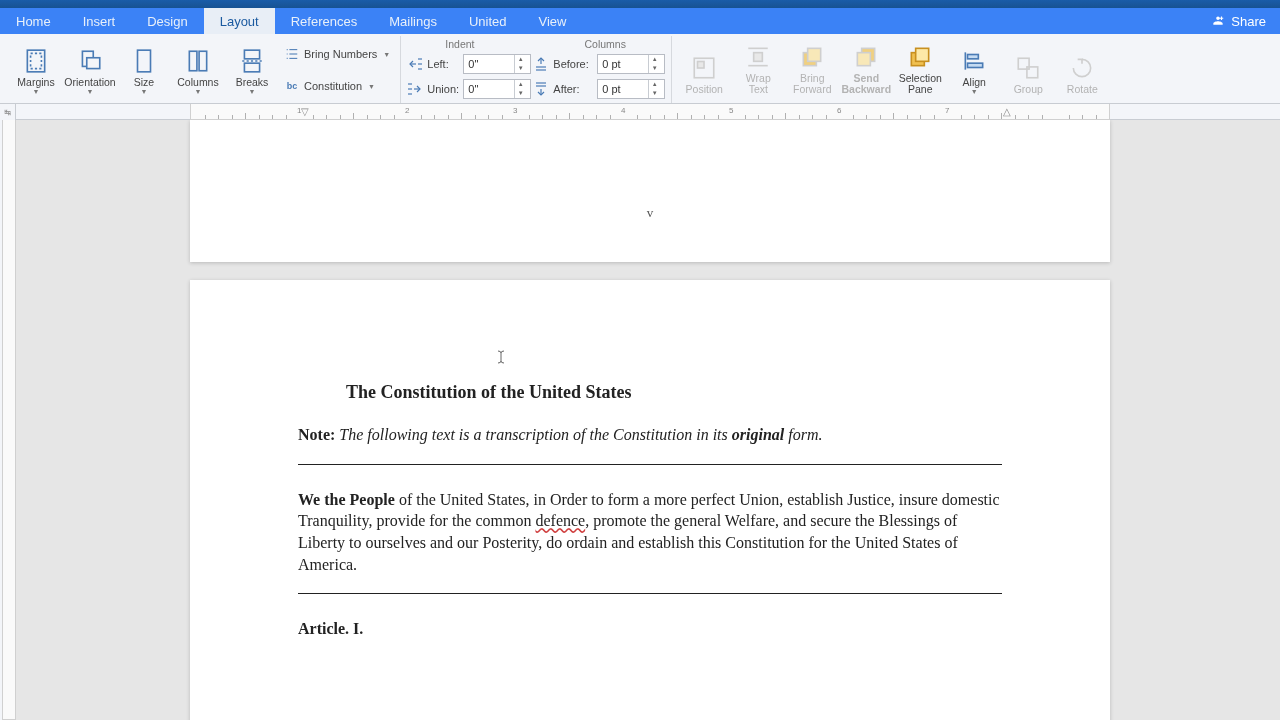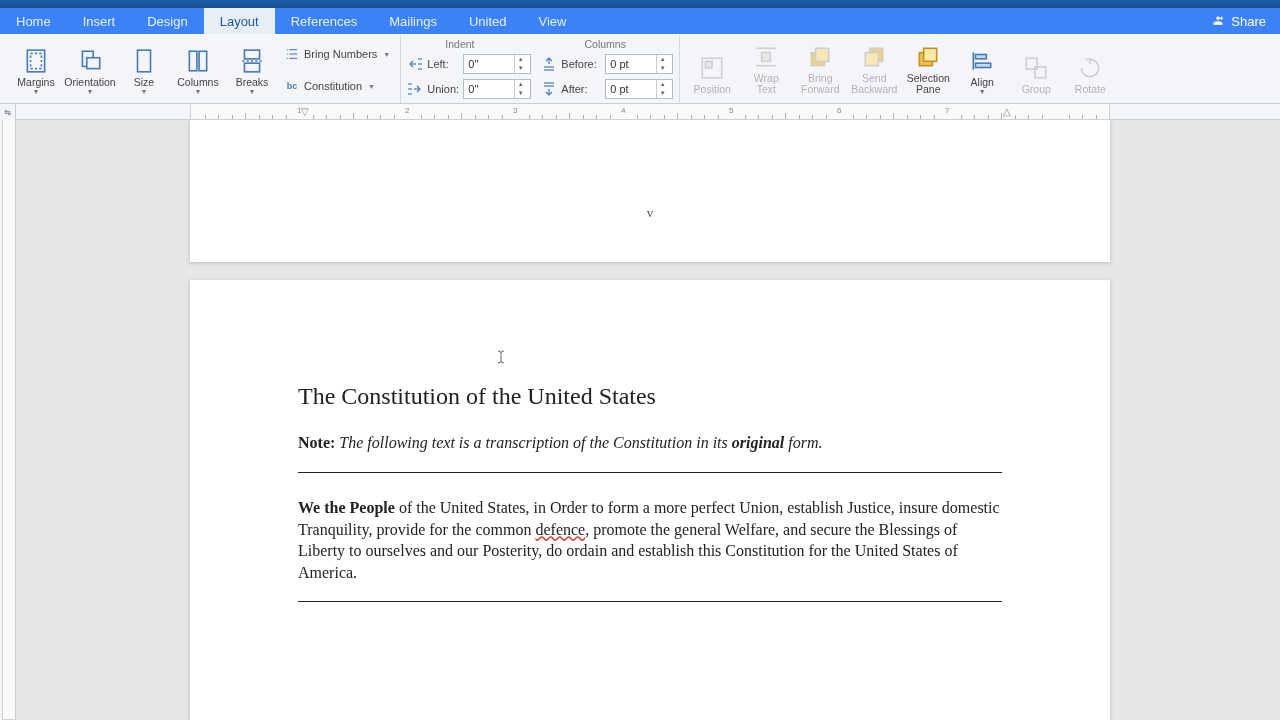--- a/index.html
+++ b/index.html
@@ -147,21 +147,21 @@
   }
   .spinner .arrows span {
     flex: 1;
     display: flex;
     align-items: center;
     justify-content: center;
     font-size: 6px;
     color: #666;
     cursor: pointer;
   }
-  .is-block { display: flex; gap: 10px; }
+  .is-block { display: flex; gap: 2px; }
   .is-col { display: flex; flex-direction: column; gap: 2px; }
 
   
   .ruler-area {
     height: 16px;
     background: #f3f5f9;
     border-bottom: 1px solid #c8ccd2;
     position: relative;
   }
   .v-ruler-corner {
@@ -270,23 +270,24 @@
   .cursor-mark {
     position:absolute;
     left: 306px;
     top: 70px;
     width: 10px;
     height: 14px;
     color:#888;
   }
   .cursor-mark svg{width:10px;height:14px;stroke:#666;fill:none;}
   .content h1 {
-    font-size: 24px;
-    font-weight: normal;
+    font-size: 18px;
+    font-weight: bold;
     margin-bottom: 20px;
+    margin-left: 48px;
   }
   .content .note {
     margin-bottom: 18px;
   }
   .content .note .lbl { font-weight: bold; font-style: normal; }
   .content .note .txt { font-style: italic; }
   .content .note .orig { font-style: italic; font-weight: bold; }
   .content hr {
     border: none;
     border-top: 1px solid #222;
@@ -529,21 +530,21 @@
         <span style="white-space:pre-line;">Bring
 Forward</span>
       </div>
       <div class="bigbtn disabled">
         <span class="ico">
           <svg viewBox="0 0 24 24" fill="none" stroke="#cfcfcf" stroke-width="1.5">
               <rect x="8" y="4" width="12" height="12" fill="#f0d080"></rect>
               <rect x="4" y="8" width="12" height="12" fill="#f8e8b8"></rect>
             </svg>
         </span>
-        <span style="white-space:pre-line;">Send
+        <span style="white-space:pre-line;font-weight:bold;">Send
 Backward</span>
       </div>
       <div class="bigbtn">
         <span class="ico">
           <svg viewBox="0 0 24 24" fill="none" stroke="#555" stroke-width="1.5">
               <rect x="4" y="8" width="12" height="12" fill="#f0c050" stroke="#c89020"></rect>
               <rect x="8" y="4" width="12" height="12" fill="#fde9a8" stroke="#c89020"></rect>
             </svg>
         </span>
         <span style="white-space:pre-line;">Selection
@@ -675,16 +676,17 @@
       <div class="content">
         <h1>The Constitution of the United States</h1>
         <p class="note">
           <span class="lbl">Note:</span><span class="txt"> The following text is a transcription of the Constitution in its </span><span class="orig">original</span><span class="txt"> form.</span>
         </p>
         <hr>
         <p class="preamble">
           <span class="we">We the People</span><span> of the United States, in Order to form a more perfect Union, establish Justice, insure domestic Tranquility, provide for the common </span><span class="spellerr">defence</span><span>, promote the general Welfare, and secure the Blessings of Liberty to ourselves and our Posterity, do ordain and establish this Constitution for the United States of America.</span>
         </p>
         <hr>
+        <p class="art">Article. I.</p>
       </div>
     </div>
   </div>
 </div>
 
 </body></html>

